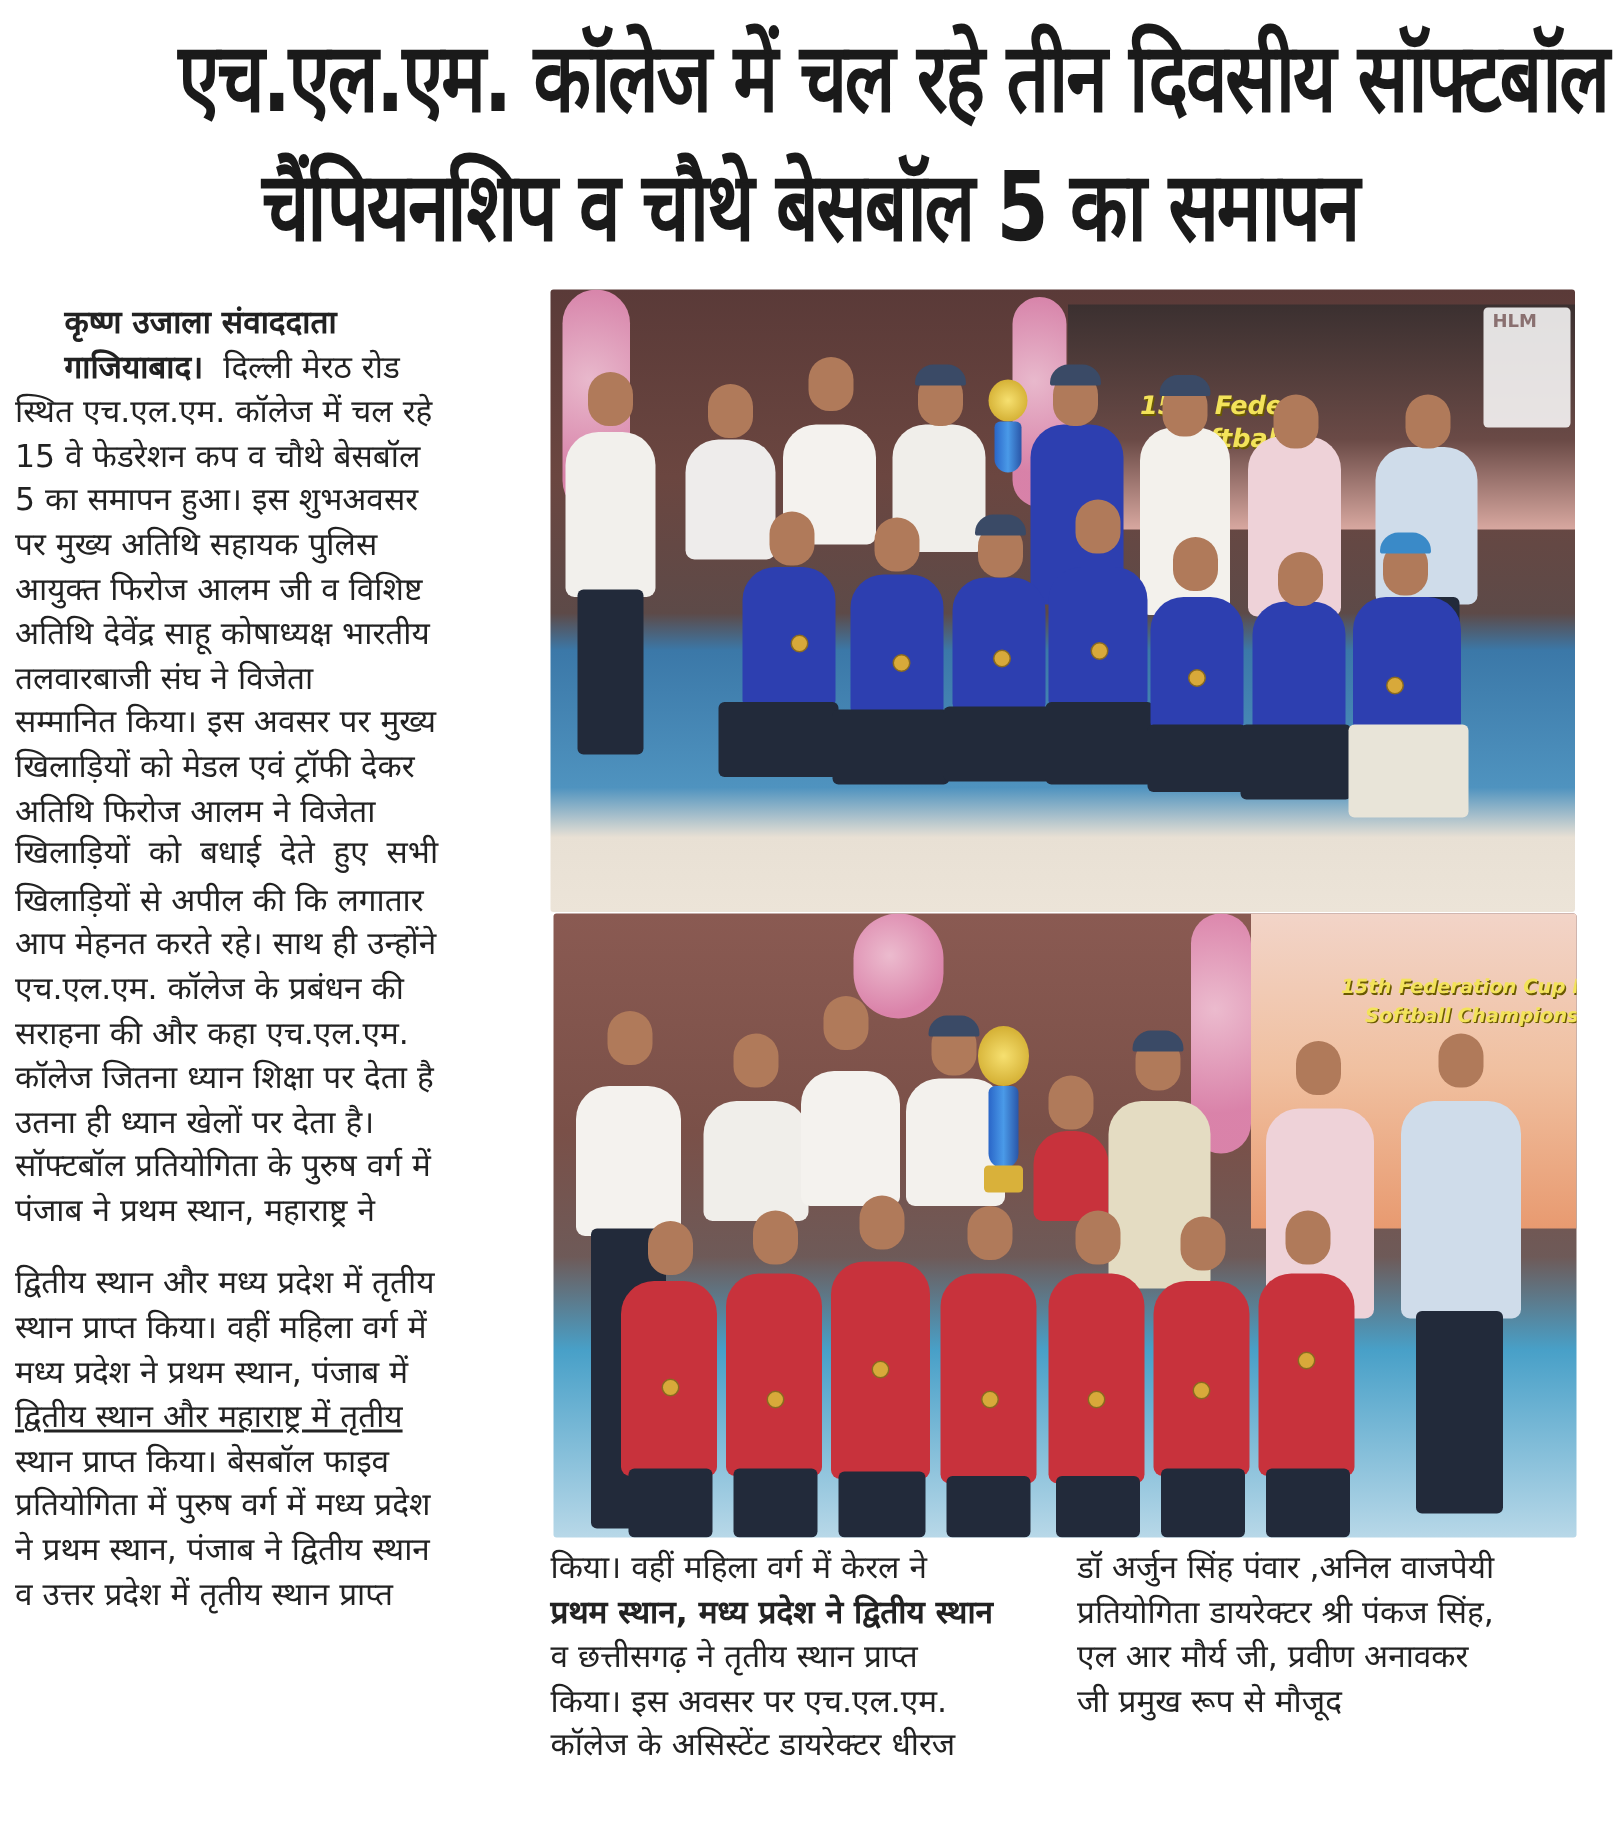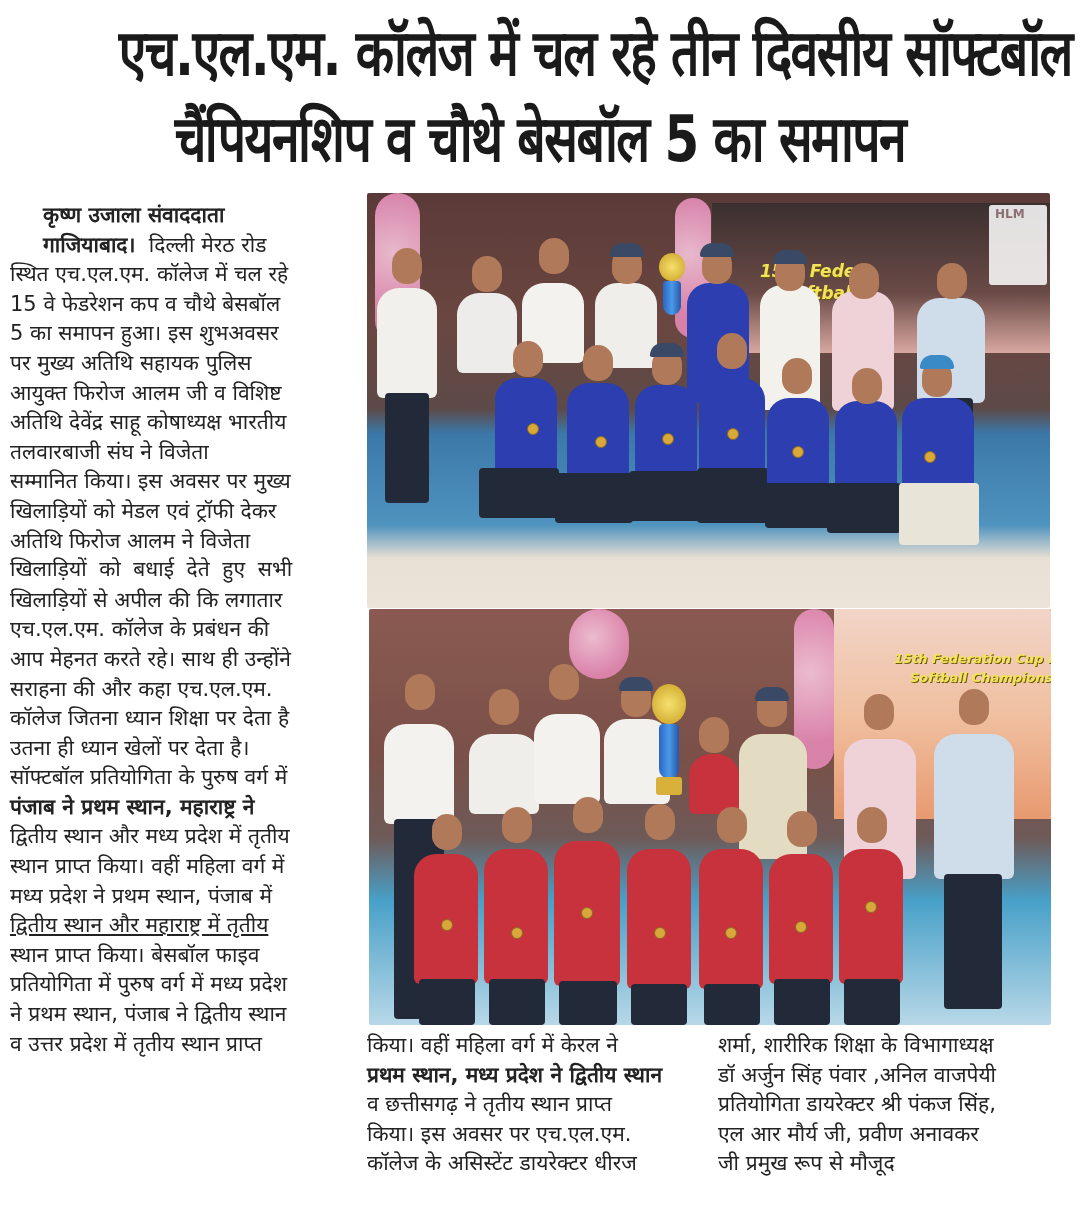--- a/index.html
+++ b/index.html
@@ -64,28 +64,28 @@
   <span class="line-text" style="transform: scaleX(1);">5 का समापन हुआ। इस शुभअवसर</span>
   <span class="line-text" style="transform: scaleX(1);">पर मुख्य अतिथि सहायक पुलिस</span>
   <span class="line-text" style="transform: scaleX(1);">आयुक्त फिरोज आलम जी व विशिष्ट</span>
   <span class="line-text" style="transform: scaleX(1);">अतिथि देवेंद्र साहू कोषाध्यक्ष भारतीय</span>
   <span class="line-text" style="transform: scaleX(1);">तलवारबाजी संघ ने विजेता</span>
   <span class="line-text" style="transform: scaleX(1);">सम्मानित किया। इस अवसर पर मुख्य</span>
   <span class="line-text" style="transform: scaleX(1);">खिलाड़ियों को मेडल एवं ट्रॉफी देकर</span>
   <span class="line-text" style="transform: scaleX(1);">अतिथि फिरोज आलम ने विजेता</span>
   <span class="line-text" style="transform: scaleX(1); font-family: Liberation Mono, monospace;">खिलाड़ियों को बधाई देते हुए सभी</span>
   <span class="line-text" style="transform: scaleX(1);">खिलाड़ियों से अपील की कि लगातार</span>
+  <span class="line-text" style="transform: scaleX(1);">आप मेहनत करते रहे। साथ ही उन्होंने</span>
   <span class="line-text" style="transform: scaleX(1);">एच.एल.एम. कॉलेज के प्रबंधन की</span>
-  <span class="line-text" style="transform: scaleX(1);">आप मेहनत करते रहे। साथ ही उन्होंने</span>
   <span class="line-text" style="transform: scaleX(1);">सराहना की और कहा एच.एल.एम.</span>
   <span class="line-text" style="transform: scaleX(1);">कॉलेज जितना ध्यान शिक्षा पर देता है</span>
   <span class="line-text" style="transform: scaleX(1);">उतना ही ध्यान खेलों पर देता है।</span>
   <span class="line-text" style="transform: scaleX(1);">सॉफ्टबॉल प्रतियोगिता के पुरुष वर्ग में</span>
-  <span class="line-text" style="transform: scaleX(1); font-weight: bold;">पंजाब ने प्रथम स्थान, महाराष्ट्र ने</span>
-  <span class="line-text" style="transform: scaleX(1);">द्वितीय स्थान और मध्य प्रदेश में तृतीय</span>
+  <span class="line-text" style="transform: scaleX(1);">पंजाब ने प्रथम स्थान, महाराष्ट्र ने</span>
+  <span class="line-text" style="transform: scaleX(1); margin-top: 19px;">द्वितीय स्थान और मध्य प्रदेश में तृतीय</span>
   <span class="line-text" style="transform: scaleX(1);">स्थान प्राप्त किया। वहीं महिला वर्ग में</span>
   <span class="line-text" style="transform: scaleX(1);">मध्य प्रदेश ने प्रथम स्थान, पंजाब में</span>
   <span class="line-text" style="transform: scaleX(1); text-decoration: underline;">द्वितीय स्थान और महाराष्ट्र में तृतीय</span>
   <span class="line-text" style="transform: scaleX(1);">स्थान प्राप्त किया। बेसबॉल फाइव</span>
   <span class="line-text" style="transform: scaleX(1);">प्रतियोगिता में पुरुष वर्ग में मध्य प्रदेश</span>
   <span class="line-text" style="transform: scaleX(1);">ने प्रथम स्थान, पंजाब ने द्वितीय स्थान</span>
   <span class="line-text" style="transform: scaleX(1);">व उत्तर प्रदेश में तृतीय स्थान प्राप्त</span>
 </div>
 
 <div class="photo photo-1">
@@ -244,18 +244,17 @@
 
 <div class="col col-mid">
   <span class="line-text" style="transform: scaleX(1);">किया। वहीं महिला वर्ग में केरल ने</span>
   <span class="line-text" style="transform: scaleX(1); font-weight: bold;">प्रथम स्थान, मध्य प्रदेश ने द्वितीय स्थान</span>
   <span class="line-text" style="transform: scaleX(1);">व छत्तीसगढ़ ने तृतीय स्थान प्राप्त</span>
   <span class="line-text" style="transform: scaleX(1);">किया। इस अवसर पर एच.एल.एम.</span>
   <span class="line-text" style="transform: scaleX(1);">कॉलेज के असिस्टेंट डायरेक्टर धीरज</span>
 </div>
 
 <div class="col col-right">
-  <span class="line-text" style="transform: scaleX(1);">शर्मा, शारीरिक शिक्षा के विभागाध्यक्ष</span>
   <span class="line-text" style="transform: scaleX(1);">डॉ अर्जुन सिंह पंवार ,अनिल वाजपेयी</span>
   <span class="line-text" style="transform: scaleX(1);">प्रतियोगिता डायरेक्टर श्री पंकज सिंह,</span>
   <span class="line-text" style="transform: scaleX(1);">एल आर मौर्य जी, प्रवीण अनावकर</span>
   <span class="line-text" style="transform: scaleX(1);">जी प्रमुख रूप से मौजूद</span>
 </div>
 
 </body></html>

